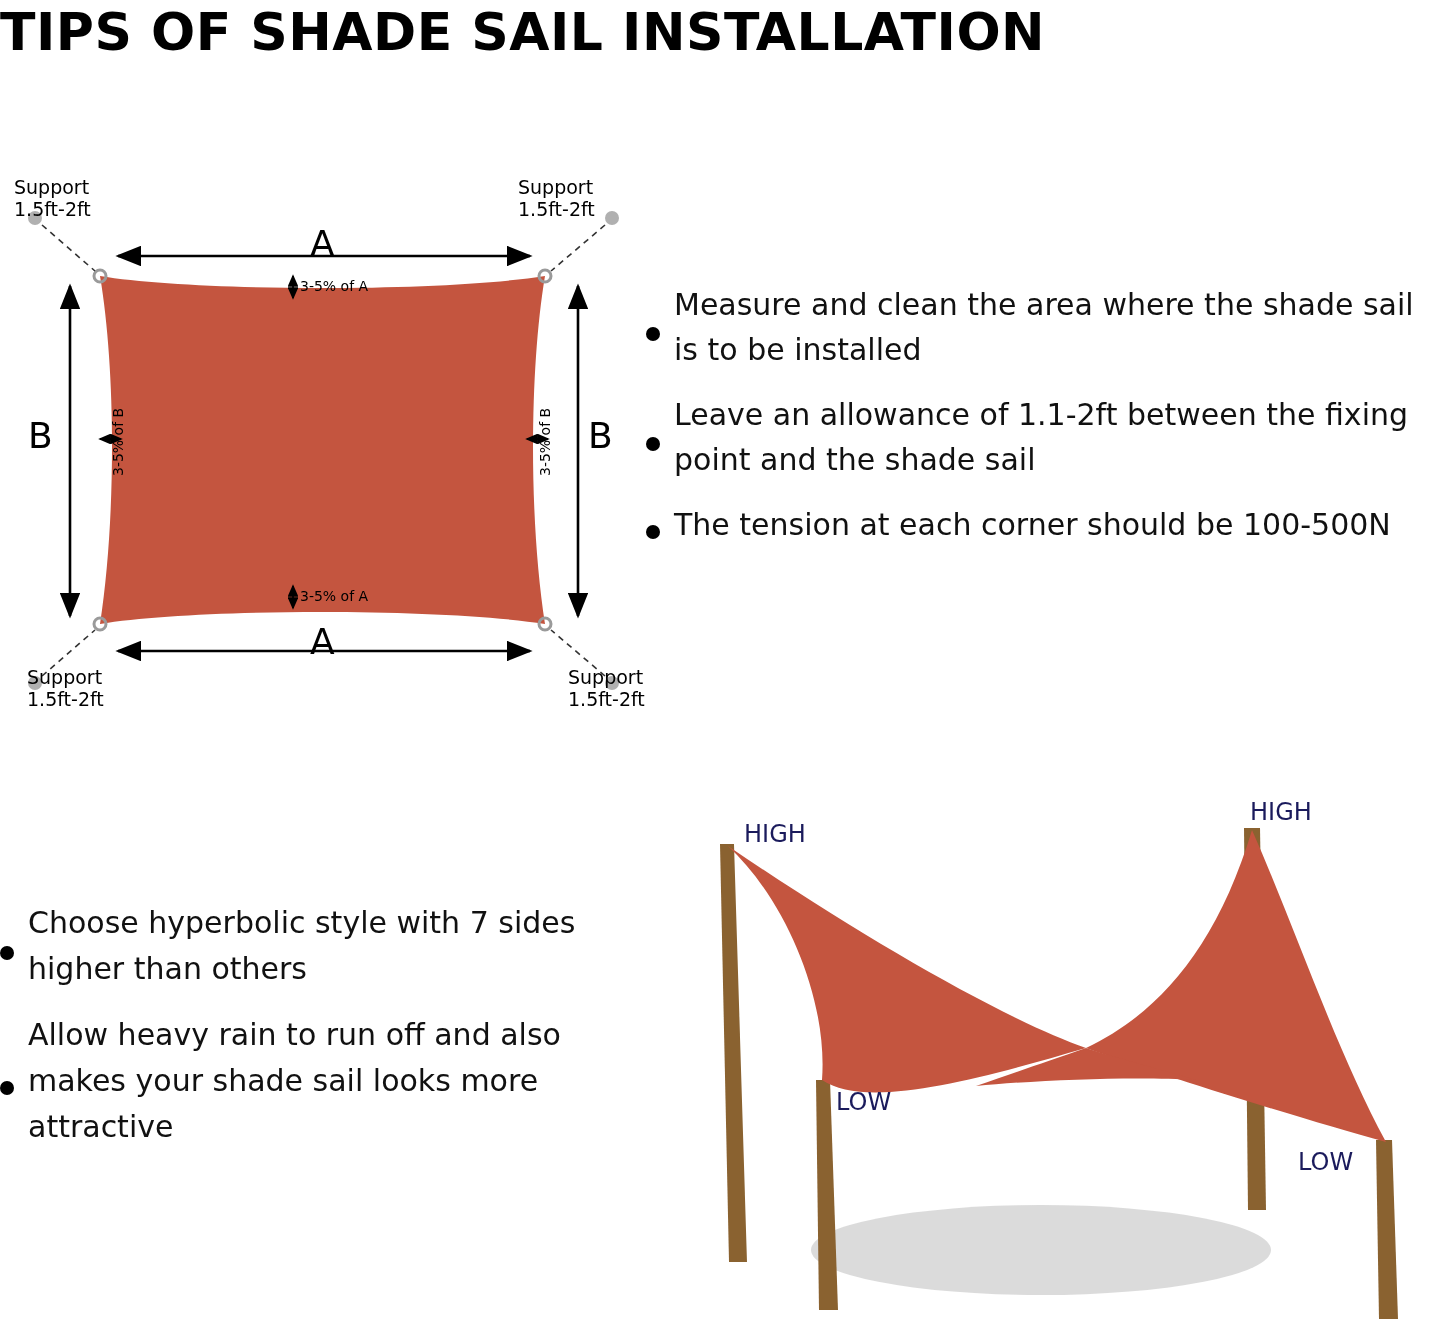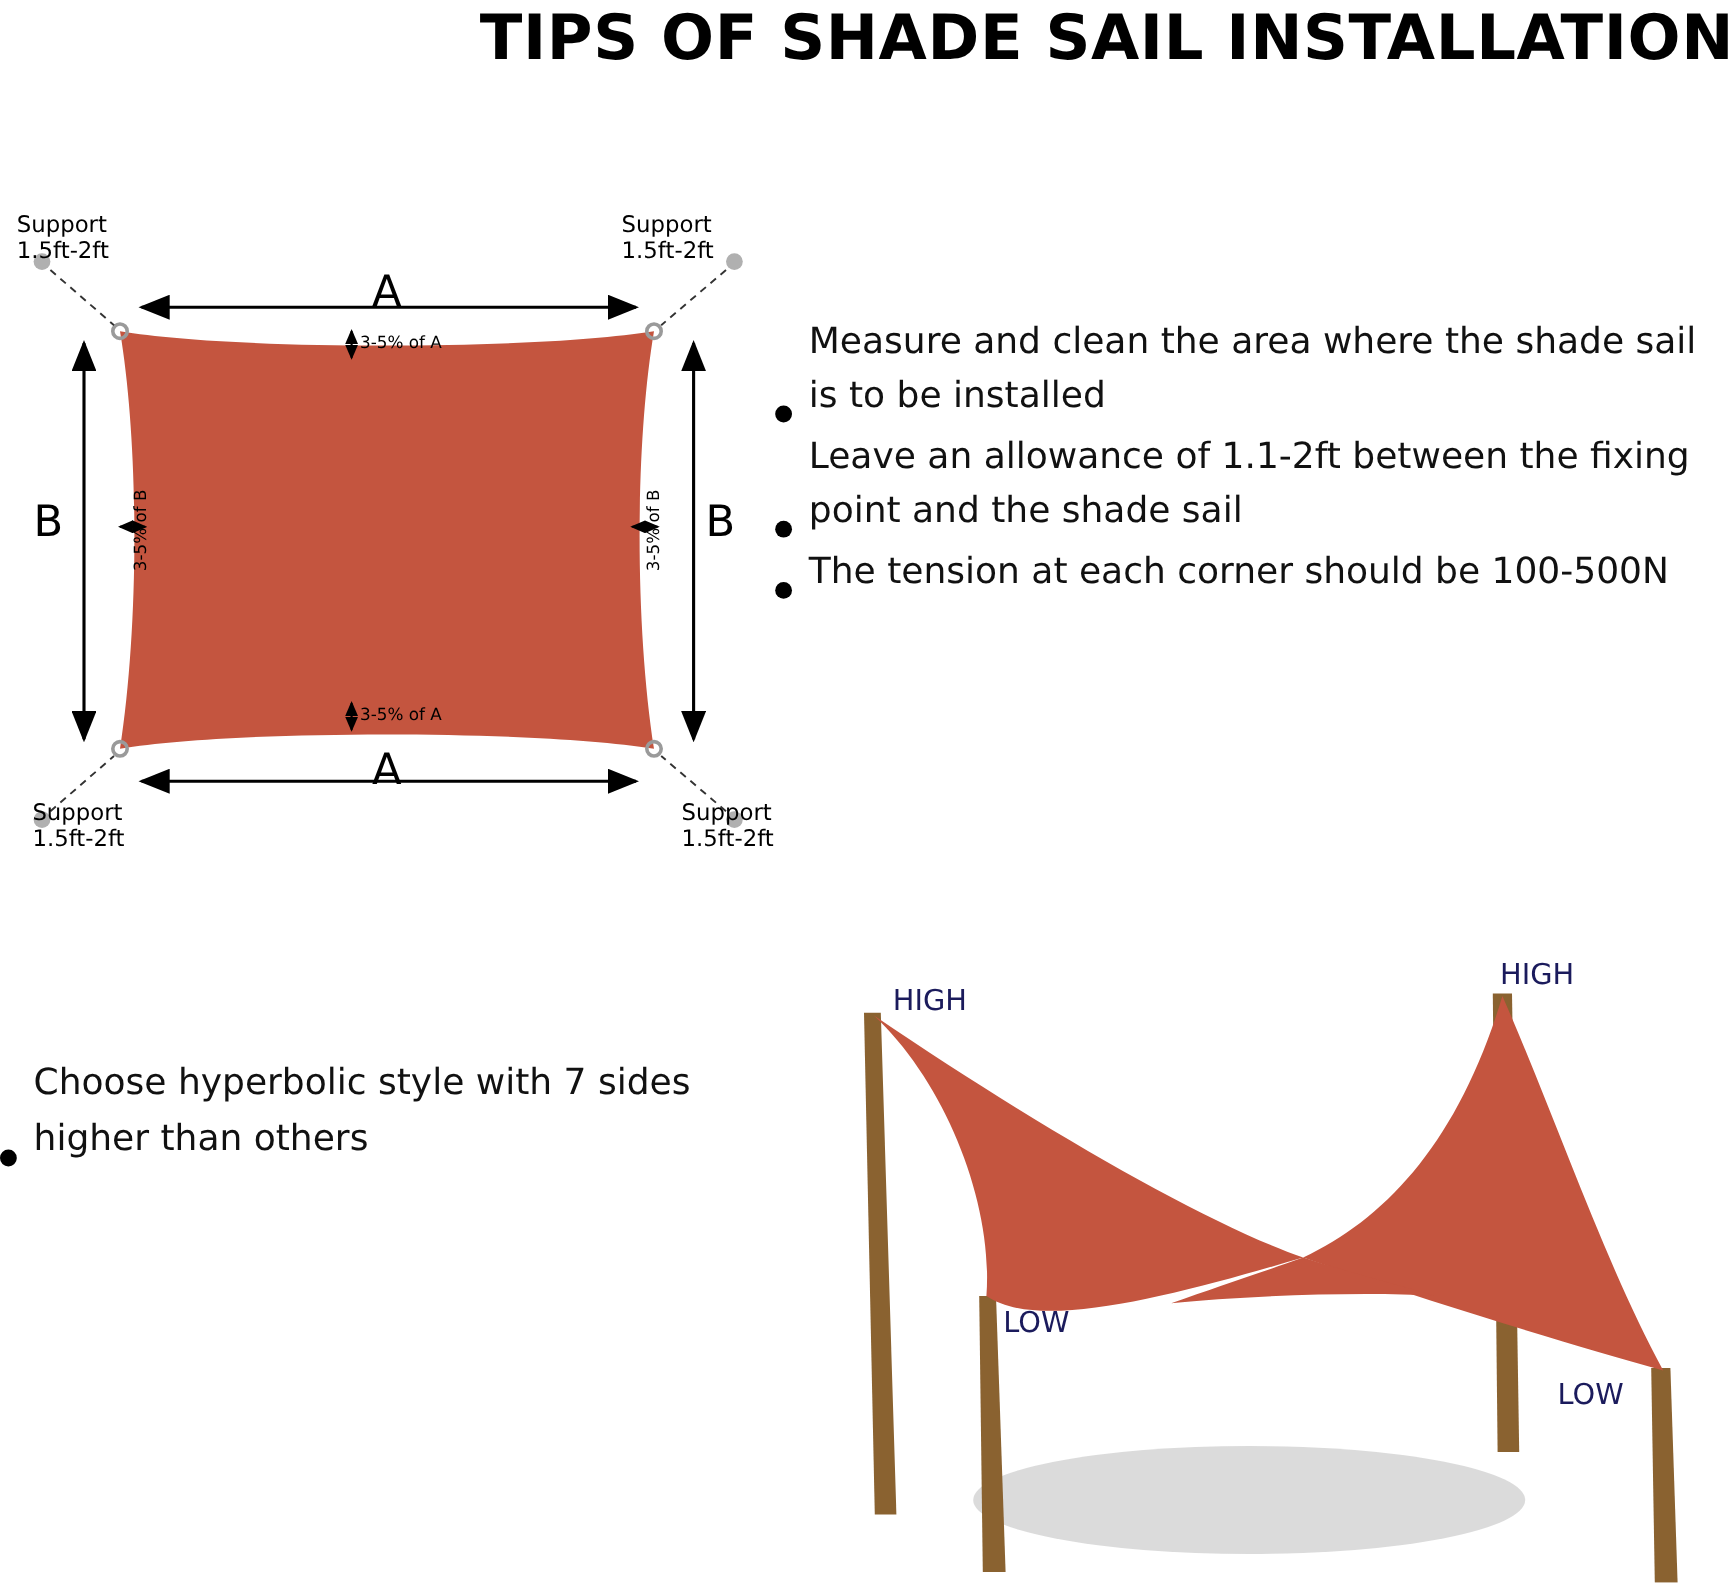--- a/index.html
+++ b/index.html
@@ -13,21 +13,21 @@
     position: relative;
     font-family: "DejaVu Sans", sans-serif;
     color: #000000;
     overflow: hidden;
   }
   .title {
     position: absolute;
     top: 2px;
     left: 0;
     width: 1445px;
-    text-align: right;
+    text-align: left;
     font-family: "DejaVu Sans", sans-serif;
     font-weight: bold;
     font-size: 52px;
     letter-spacing: 0.5px;
     color: #000;
     white-space: nowrap;
   }
 
   
   #top-diagram {
@@ -78,22 +78,23 @@
     top: 262px;
     width: 800px;
   }
   #bottom-bullets {
     left: 0px;
     top: 880px;
     width: 620px;
   }
   .bullet-row {
     display: flex;
-    align-items: flex-end;
+    align-items: center;
     margin-bottom: 6px;
+    margin-top: 20px;
   }
   .dot {
     flex: 0 0 auto;
     width: 14px;
     height: 14px;
     border-radius: 50%;
     background: #000;
     margin-top: 14px;
     margin-right: 14px;
   }
@@ -220,20 +221,24 @@
     <div class="dot"></div>
     <div class="btext">The tension at each corner should be 100-500N</div>
   </div>
 </div>
 
 <div class="bullets" id="bottom-bullets">
   <div class="bullet-row">
     <div class="dot"></div>
     <div class="btext">Choose hyperbolic style with 7 sides higher than others</div>
   </div>
+  <div class="bullet-row">
+    <div class="dot"></div>
+    <div class="btext">Allow heavy rain to run off and also makes your shade sail looks more attractive</div>
+  </div>
 </div>
 
 <div id="bottom-diagram">
   <svg width="825" height="539" viewBox="0 0 825 539">
 
     <ellipse cx="425" cy="470" rx="230" ry="45" fill="#cfcfcf" opacity="0.75"></ellipse>
 
     <path d="M104 64 L118 64 L131 482 L113 482 Z" fill="#8a6230"></path>
 
     <path d="M628 48 L644 48 L650 430 L632 430 Z" fill="#8a6230"></path>

